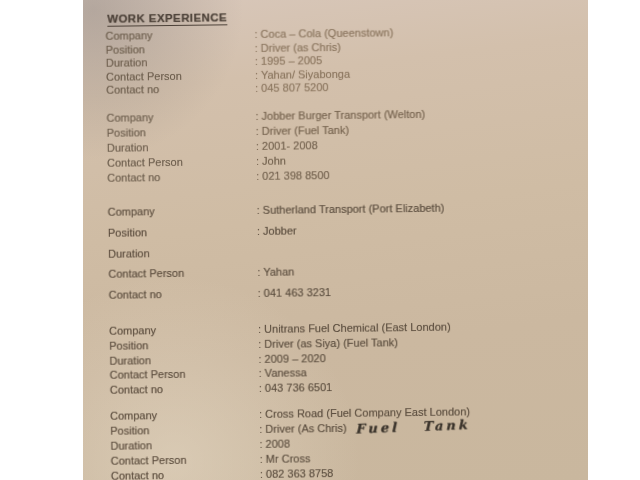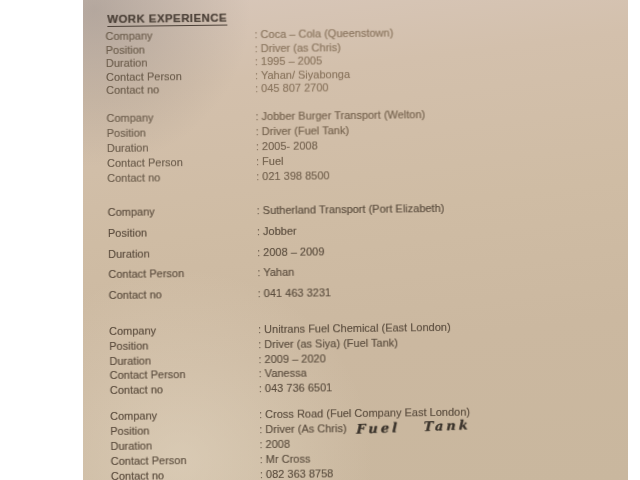--- a/index.html
+++ b/index.html
@@ -3,21 +3,21 @@
 <meta charset="utf-8">
 <style>
   html,body{margin:0;padding:0;}
   body{
     width:640px;height:480px;position:relative;overflow:hidden;
     background:#ffffff;
     font-family:"Liberation Sans","DejaVu Sans",sans-serif;
   }
   
   .photo{
-    position:absolute;left:83px;top:0;width:545px;height:480px;
+    position:absolute;left:83px;top:0;width:505px;height:480px;
     background:
       radial-gradient(circle at 2% 2%, rgba(122,116,114,0.38), rgba(122,116,114,0.0) 22%),
       radial-gradient(circle at 18% 96%, rgba(235,224,205,0.45), rgba(235,224,205,0.0) 30%),
       linear-gradient(173deg,#d8c7ba 0%,#d3c0ac 18%,#cfbca4 45%,#cbb8a0 70%,#c9b79e 100%);
     overflow:hidden;
   }
   .tilt{
     position:absolute;inset:0;
     transform:rotate(-0.7deg);
     transform-origin:50% 50%;
@@ -86,59 +86,58 @@
       <div class="row">
         <span class="lbl">Duration</span>
         <span class="val">: 1995 – 2005</span>
       </div>
       <div class="row">
         <span class="lbl">Contact Person</span>
         <span class="val">: Yahan/ Siyabonga</span>
       </div>
       <div class="row">
         <span class="lbl">Contact no</span>
-        <span class="val">: 045 807 2700</span>
+        <span class="val">: 045 807 5200</span>
       </div>
     </div>
 
     <div class="entry e1">
       <div class="row">
         <span class="lbl">Company</span>
         <span class="val val-faded">: Jobber Burger Transport (Welton)</span>
       </div>
       <div class="row">
         <span class="lbl">Position</span>
         <span class="val val-faded">: Driver (Fuel Tank)</span>
       </div>
       <div class="row">
         <span class="lbl">Duration</span>
-        <span class="val">: 2005- 2008</span>
+        <span class="val">: 2001- 2008</span>
       </div>
       <div class="row">
         <span class="lbl">Contact Person</span>
-        <span class="val">: Fuel</span>
+        <span class="val">: John</span>
       </div>
       <div class="row">
         <span class="lbl">Contact no</span>
         <span class="val">: 021 398 8500</span>
       </div>
     </div>
 
     <div class="entry e2">
       <div class="row">
         <span class="lbl">Company</span>
         <span class="val">: Sutherland Transport (Port Elizabeth)</span>
       </div>
       <div class="row">
         <span class="lbl">Position</span>
         <span class="val">: Jobber</span>
       </div>
       <div class="row">
         <span class="lbl">Duration</span>
-        <span class="val">: 2008 – 2009</span>
       </div>
       <div class="row">
         <span class="lbl">Contact Person</span>
         <span class="val">: Yahan</span>
       </div>
       <div class="row">
         <span class="lbl">Contact no</span>
         <span class="val">: 041 463 3231</span>
       </div>
     </div>

